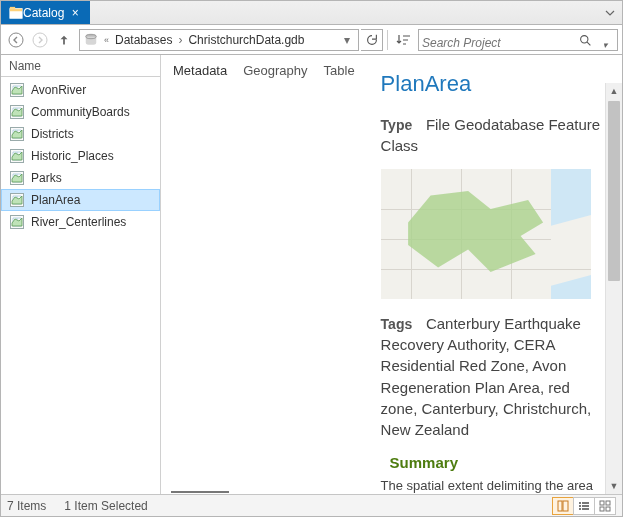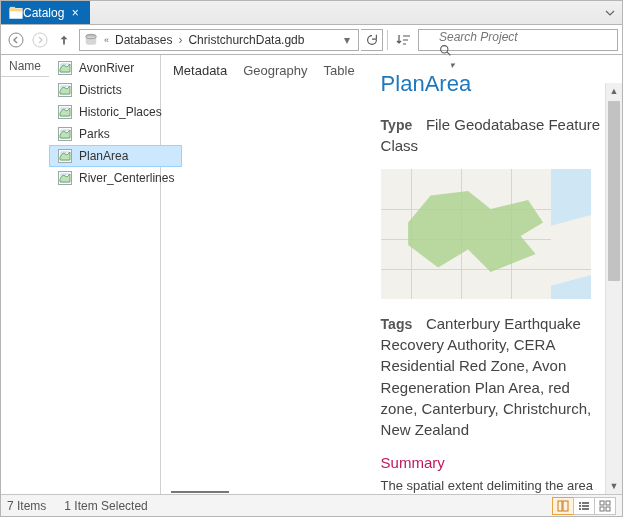--- a/index.html
+++ b/index.html
@@ -17,45 +17,45 @@
   .toolbar { height: 30px; border-bottom: 1px solid #b5b5b5; display: flex; align-items: center; padding: 0 4px; gap: 2px; }
   .nav-btn { width: 22px; height: 22px; display: flex; align-items: center; justify-content: center; color: #666; border-radius: 2px; }
   .breadcrumb { flex: 1; height: 22px; border: 1px solid #adadad; background: #fff; display: flex; align-items: center; padding: 0 4px; gap: 4px; font-size: 12px; margin: 0 2px; }
   .breadcrumb .bc-icon { width: 14px; height: 14px; }
   .bc-sep { color: #707070; font-size: 9px; padding: 0 2px; }
   .bc-arrow { color: #707070; padding: 0 2px; }
   .bc-dd { margin-left: auto; color: #707070; padding: 0 4px; }
   .refresh-btn { width: 22px; height: 22px; display: flex; align-items: center; justify-content: center; color: #555; border: 1px solid #adadad; border-left: none; margin-left: -2px; }
   .sep-vert { width: 1px; height: 20px; background: #ccc; margin: 0 2px; }
   .sort-btn { width: 24px; height: 22px; display: flex; align-items: center; justify-content: center; color: #555; }
-  .search-box { width: 200px; height: 22px; border: 1px solid #adadad; display: flex; align-items: flex-start; padding: 0 20px; color: #777; font-style: italic; flex-direction: column; }
+  .search-box { width: 200px; height: 22px; border: 1px solid #adadad; display: flex; align-items: flex-end; padding: 0 3px; color: #777; font-style: italic; }
   .search-box input { flex: 1; border: none; outline: none; font-style: italic; color: #777; font-size: 12px; background: transparent; }
   .search-icon { color: #555; }
   .tb-dd { width: 18px; display: flex; align-items: center; justify-content: center; color: #666; }
 
   
   .main { flex: 1; display: flex; overflow: hidden; }
-  .sidebar { width: 160px; border-right: 1px solid #d0d0d0; display: flex; flex-direction: row; background: #fff; }
+  .sidebar { width: 160px; border-right: 1px solid #d0d0d0; display: flex; flex-direction: column; background: #fff; }
   .col-header { height: 22px; border-bottom: 1px solid #d0d0d0; display: flex; align-items: center; padding: 0 8px; color: #555; font-size: 12px; }
   .tree { padding: 2px 0; }
   .tree-item { display: flex; align-items: center; gap: 6px; padding: 3px 8px; font-size: 12px; cursor: default; }
   .tree-item.selected { background: #cce8ff; border: 1px solid #99d1ff; padding: 2px 7px; }
   .tree-item .fc-icon { width: 16px; height: 16px; flex-shrink: 0; }
 
   .content { flex: 1; display: flex; flex-direction: row; overflow: hidden; position: relative; }
   .tabs-row { display: flex; gap: 12px; padding: 4px 10px 0 10px; font-size: 13px; color: #555; border-bottom: 1px solid #fff; }
   .ctab { padding: 4px 2px 6px 2px; cursor: default; }
   .ctab.active { color: #333; border-bottom: 2px solid #777; font-weight: 400; }
   .detail { flex: 1; padding: 14px 20px 10px 14px; overflow-y: auto; font-size: 13px; color: #444; line-height: 1.4; }
   .detail h1 { color: #1f78bc; font-size: 22px; font-weight: 400; margin-bottom: 14px; }
   .row { margin-bottom: 12px; }
   .row .k { font-weight: 600; color: #555; font-size: 14px; margin-right: 10px; }
   .row .v { font-size: 15px; color: #444; }
   .thumb { width: 210px; height: 130px; margin-bottom: 14px; position: relative; background: #dcedf5; overflow: hidden; border: none; }
-  .sect-h { font-weight: 400; color: #be185d; font-size: 15px; margin-top: 10px; margin-bottom: 4px; }
+  .sect-h { font-weight: 700; color: #4d7c0f; font-size: 15px; margin-top: 10px; margin-bottom: 4px; margin-left: 9px; }
   .sect-p { font-size: 13px; color: #444; margin-bottom: 10px; }
   .vscroll { position: absolute; right: 0; top: 28px; bottom: 0; width: 17px; background: #f0f0f0; border-left: 1px solid #e0e0e0; }
   .vscroll-thumb { position: absolute; left: 2px; right: 2px; top: 18px; height: 180px; background: #c2c2c2; border-radius: 1px; }
   .vscroll-arrow { position: absolute; left: 0; right: 0; height: 16px; display: flex; align-items: center; justify-content: center; color: #666; font-size: 9px; }
   .vscroll-arrow.up { top: 0; }
   .vscroll-arrow.down { bottom: 0; }
 
   
   .status-bar { height: 22px; border-top: 1px solid #c5c5c5; background: #f4f4f4; display: flex; align-items: center; padding: 0 6px; font-size: 12px; color: #555; gap: 18px; }
   .status-spacer { flex: 1; }
@@ -154,20 +154,28 @@
   <div class="sidebar">
     <div class="col-header">Name</div>
     <div class="tree" id="tree">
         <div class="tree-item">
           <span class="fc-icon"><svg width="16" height="16" viewBox="0 0 16 16">
               <rect x="1.5" y="1.5" width="13" height="13" fill="#fafafa" stroke="#9aa" stroke-width="1"></rect>
               <path d="M4 4 h8 M4 4 v8 M4 12 h8 M12 4 v8 M4 8 h8 M8 4 v8" stroke="#acd" stroke-width="0.8"></path>
               <path d="M3 9 L6 5 L10 7 L13 4 L13 12 L3 12 Z" fill="#bfe3b8" stroke="#5a9a55" stroke-width="0.8"></path>
             </svg></span>
           <span>AvonRiver</span>
+        </div>
+        <div class="tree-item">
+          <span class="fc-icon"><svg width="16" height="16" viewBox="0 0 16 16">
+              <rect x="1.5" y="1.5" width="13" height="13" fill="#fafafa" stroke="#9aa" stroke-width="1"></rect>
+              <path d="M4 4 h8 M4 4 v8 M4 12 h8 M12 4 v8 M4 8 h8 M8 4 v8" stroke="#acd" stroke-width="0.8"></path>
+              <path d="M3 9 L6 5 L10 7 L13 4 L13 12 L3 12 Z" fill="#bfe3b8" stroke="#5a9a55" stroke-width="0.8"></path>
+            </svg></span>
+          <span>CommunityBoards</span>
         </div>
         <div class="tree-item">
           <span class="fc-icon"><svg width="16" height="16" viewBox="0 0 16 16">
               <rect x="1.5" y="1.5" width="13" height="13" fill="#fafafa" stroke="#9aa" stroke-width="1"></rect>
               <path d="M4 4 h8 M4 4 v8 M4 12 h8 M12 4 v8 M4 8 h8 M8 4 v8" stroke="#acd" stroke-width="0.8"></path>
               <path d="M3 9 L6 5 L10 7 L13 4 L13 12 L3 12 Z" fill="#bfe3b8" stroke="#5a9a55" stroke-width="0.8"></path>
             </svg></span>
           <span>Districts</span>
         </div>
         <div class="tree-item">

